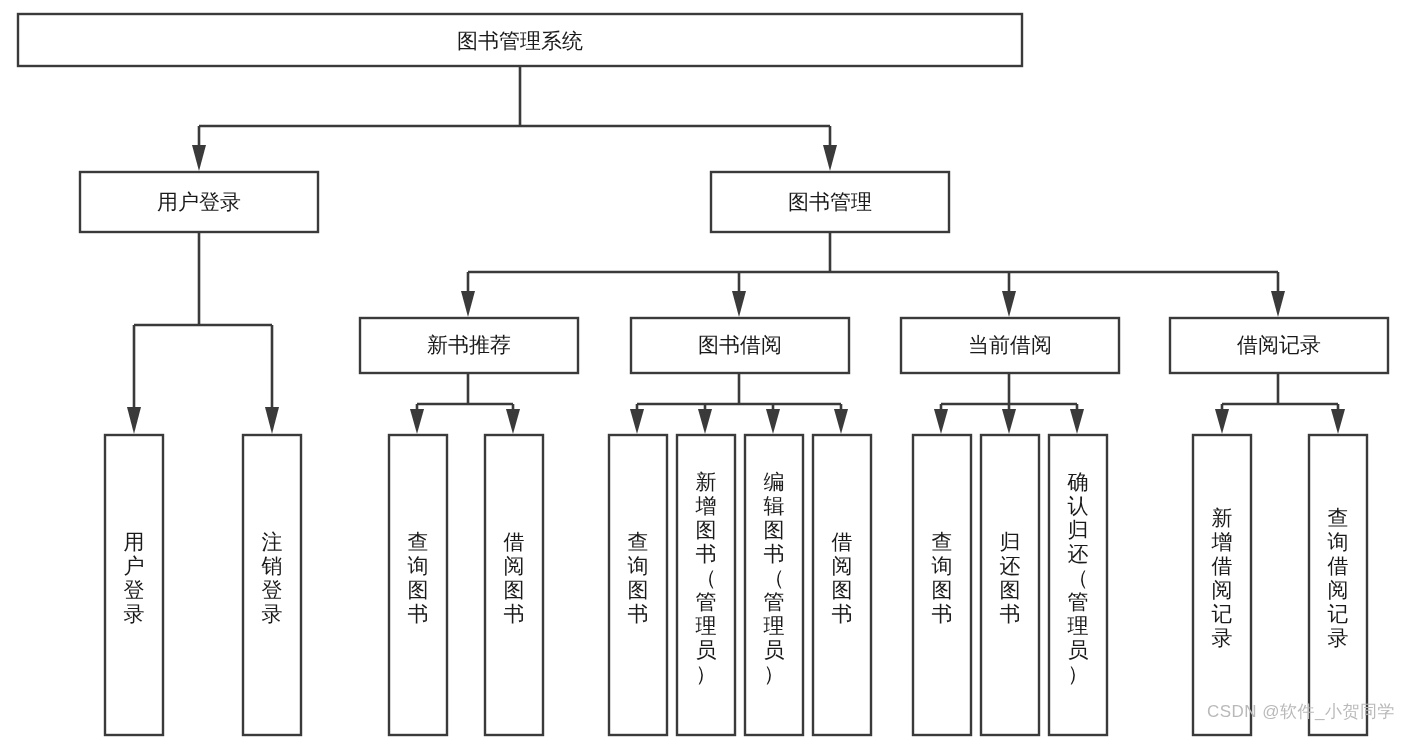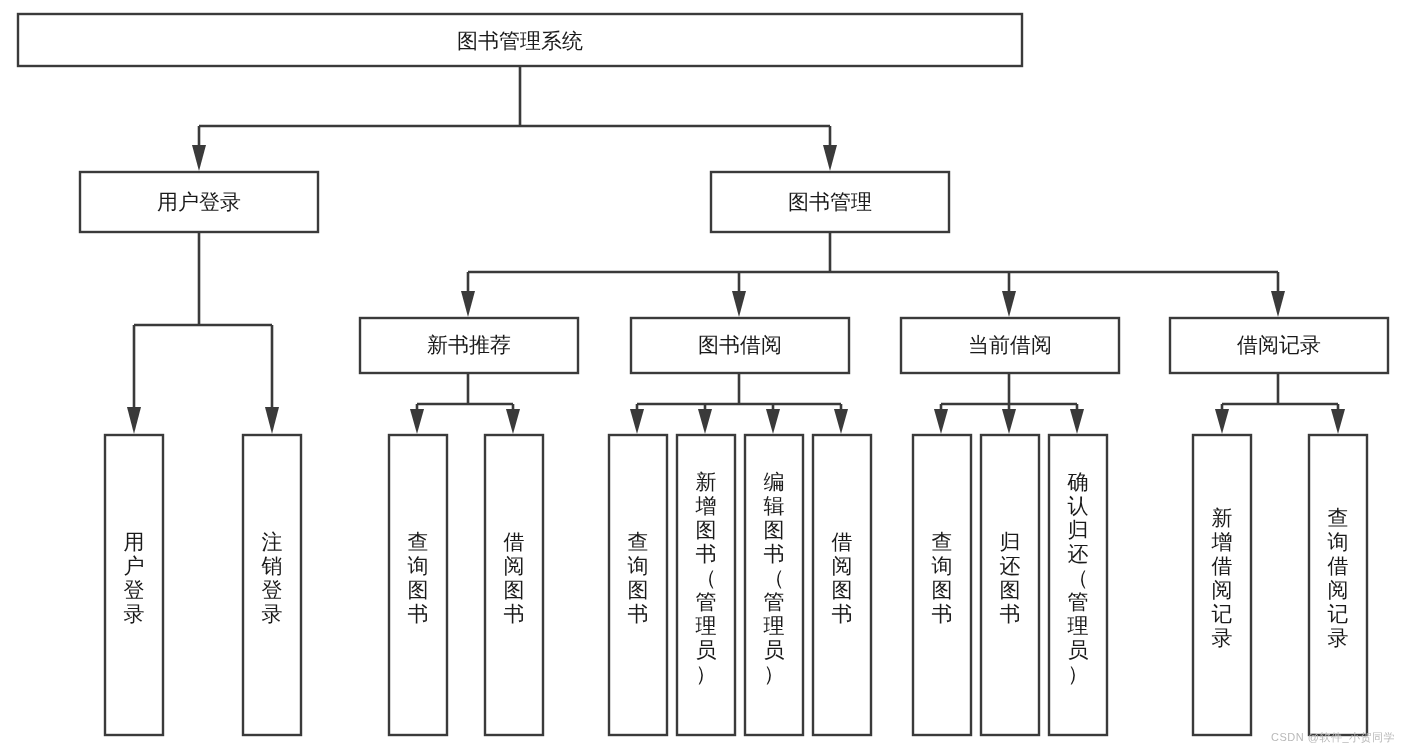--- a/index.html
+++ b/index.html
@@ -46,23 +46,23 @@
   }
   .node-label-v {
     font-family: "Liberation Sans", sans-serif;
     font-size: 21px;
     fill: #1a1a1a;
     text-anchor: middle;
   }
   .watermark {
     position: absolute;
     right: 10px;
-    bottom: 2px;
-    font-family: "Liberation Sans", sans-serif;
-    font-size: 11px;
+    bottom: 24px;
+    font-family: "Liberation Sans", sans-serif;
+    font-size: 17px;
     color: #b9b9b9;
     letter-spacing: 0.5px;
     white-space: nowrap;
     user-select: none;
   }
 </style>
 </head>
 <body>
 
 <div id="diagram-root">

